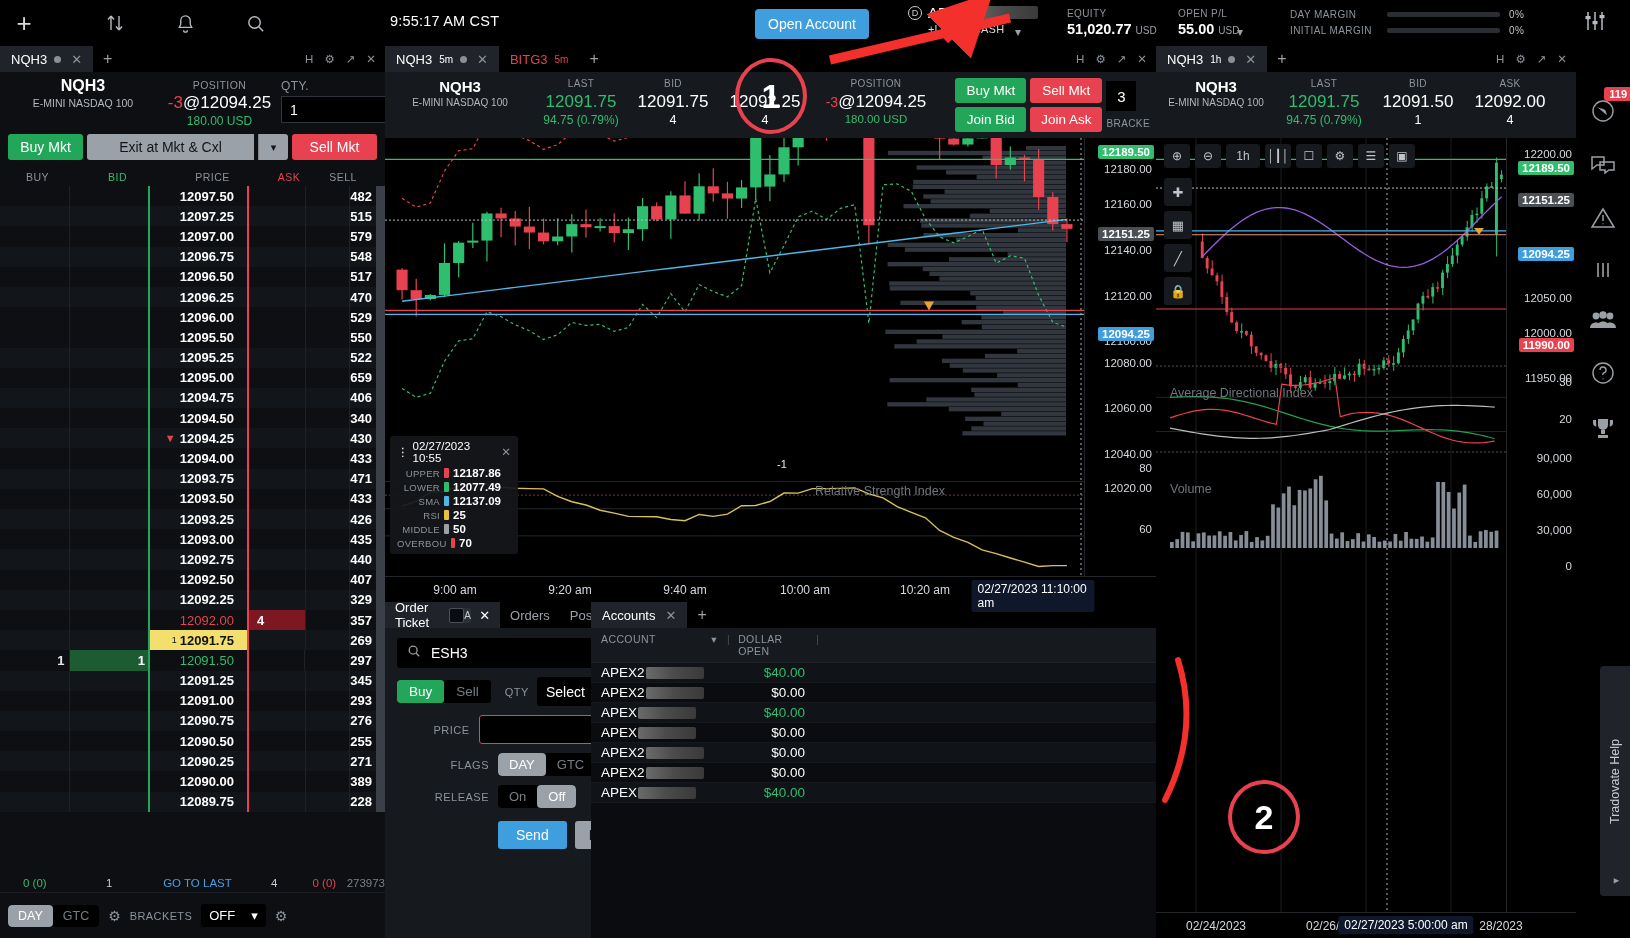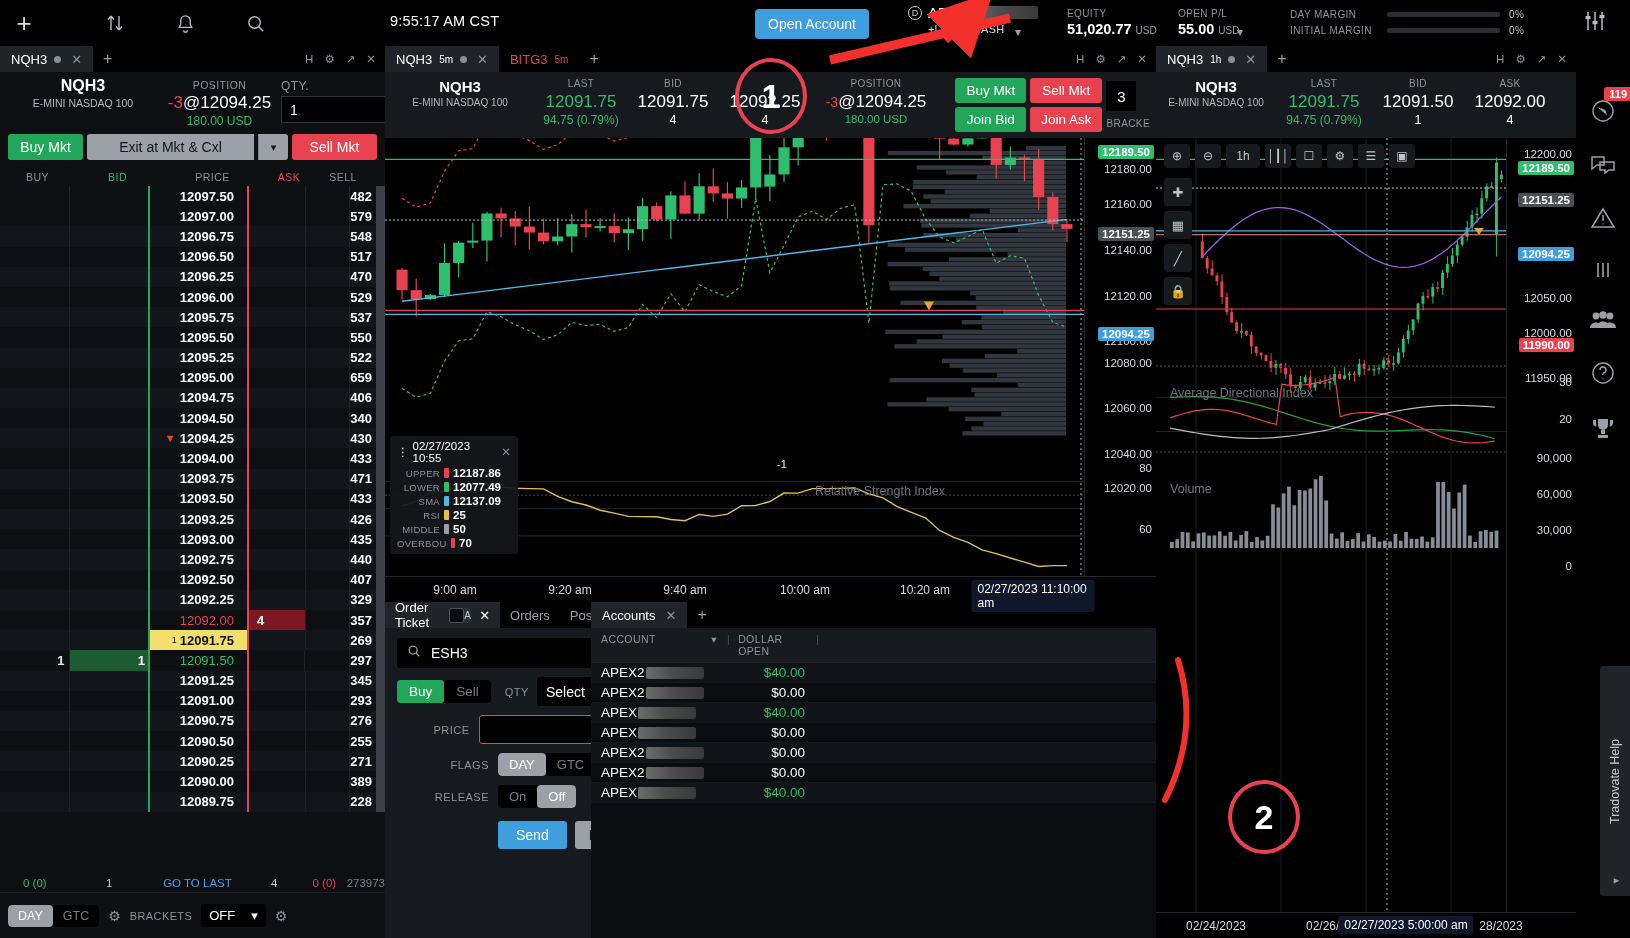--- a/index.html
+++ b/index.html
@@ -388,20 +388,28 @@
 
       <div class="ladder" id="ladder">
           <div class="lrow">
             <div class="lcell lc-buy"></div>
             <div class="lcell lc-bid"></div>
             <div class="lcell lc-price">12097.50</div>
             <div class="lcell lc-ask"></div>
             <div class="lcell lc-sell"></div>
             <div class="lcell lc-vol">482<span class="volbar"></span></div>
           </div>
+          <div class="lrow alt">
+            <div class="lcell lc-buy"></div>
+            <div class="lcell lc-bid"></div>
+            <div class="lcell lc-price">12097.25</div>
+            <div class="lcell lc-ask"></div>
+            <div class="lcell lc-sell"></div>
+            <div class="lcell lc-vol">515<span class="volbar"></span></div>
+          </div>
           <div class="lrow">
             <div class="lcell lc-buy"></div>
             <div class="lcell lc-bid"></div>
             <div class="lcell lc-price">12097.00</div>
             <div class="lcell lc-ask"></div>
             <div class="lcell lc-sell"></div>
             <div class="lcell lc-vol">579<span class="volbar"></span></div>
           </div>
           <div class="lrow alt">
             <div class="lcell lc-buy"></div>
@@ -427,28 +435,20 @@
             <div class="lcell lc-sell"></div>
             <div class="lcell lc-vol">470<span class="volbar"></span></div>
           </div>
           <div class="lrow">
             <div class="lcell lc-buy"></div>
             <div class="lcell lc-bid"></div>
             <div class="lcell lc-price">12096.00</div>
             <div class="lcell lc-ask"></div>
             <div class="lcell lc-sell"></div>
             <div class="lcell lc-vol">529<span class="volbar"></span></div>
-          </div>
-          <div class="lrow alt">
-            <div class="lcell lc-buy"></div>
-            <div class="lcell lc-bid"></div>
-            <div class="lcell lc-price">12095.75</div>
-            <div class="lcell lc-ask"></div>
-            <div class="lcell lc-sell"></div>
-            <div class="lcell lc-vol">537<span class="volbar"></span></div>
           </div>
           <div class="lrow">
             <div class="lcell lc-buy"></div>
             <div class="lcell lc-bid"></div>
             <div class="lcell lc-price">12095.50</div>
             <div class="lcell lc-ask"></div>
             <div class="lcell lc-sell"></div>
             <div class="lcell lc-vol">550<span class="volbar"></span></div>
           </div>
           <div class="lrow alt">

